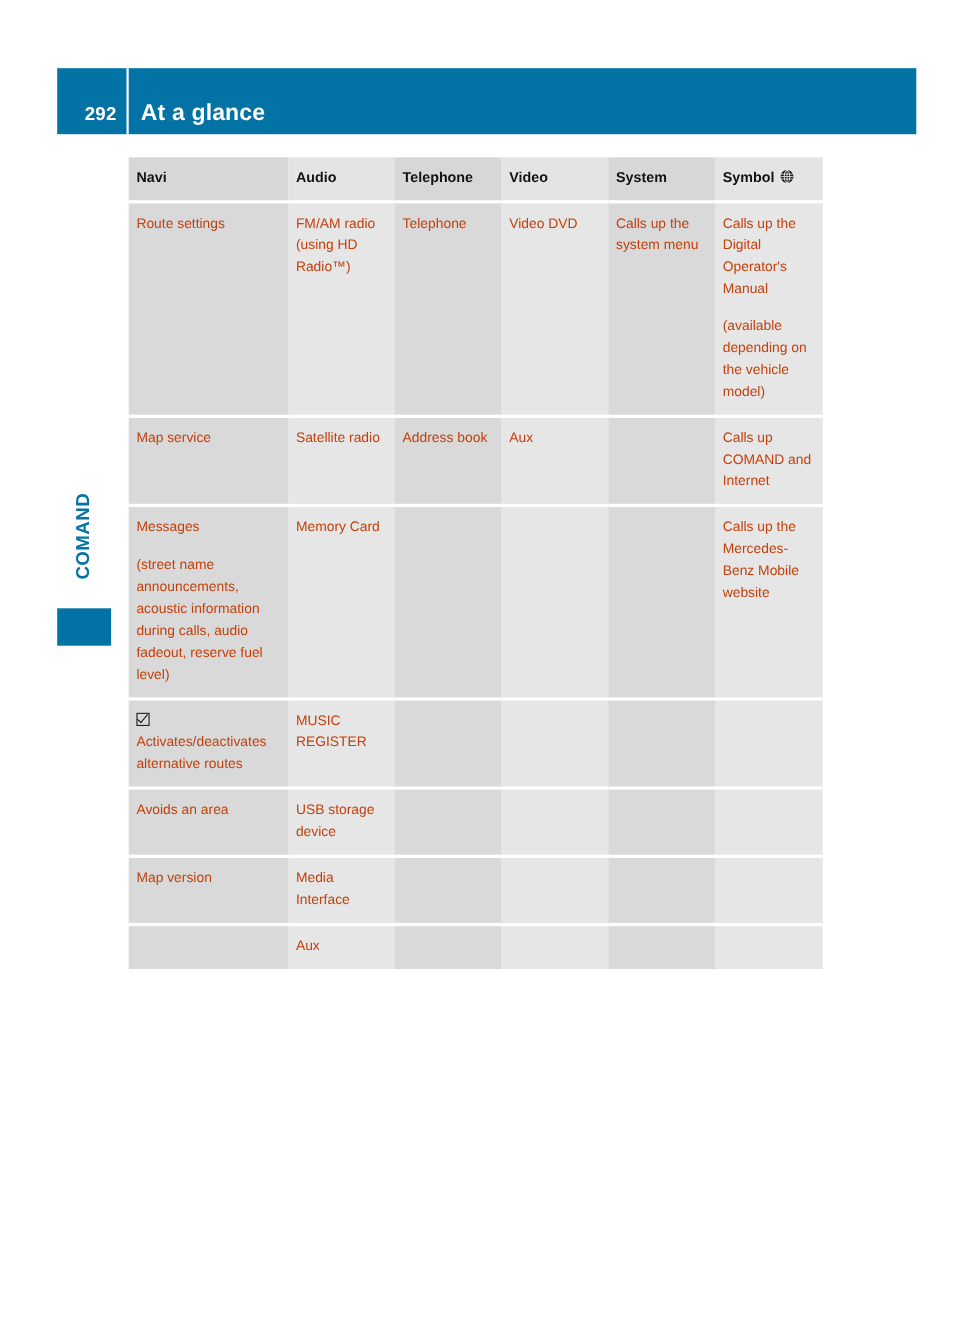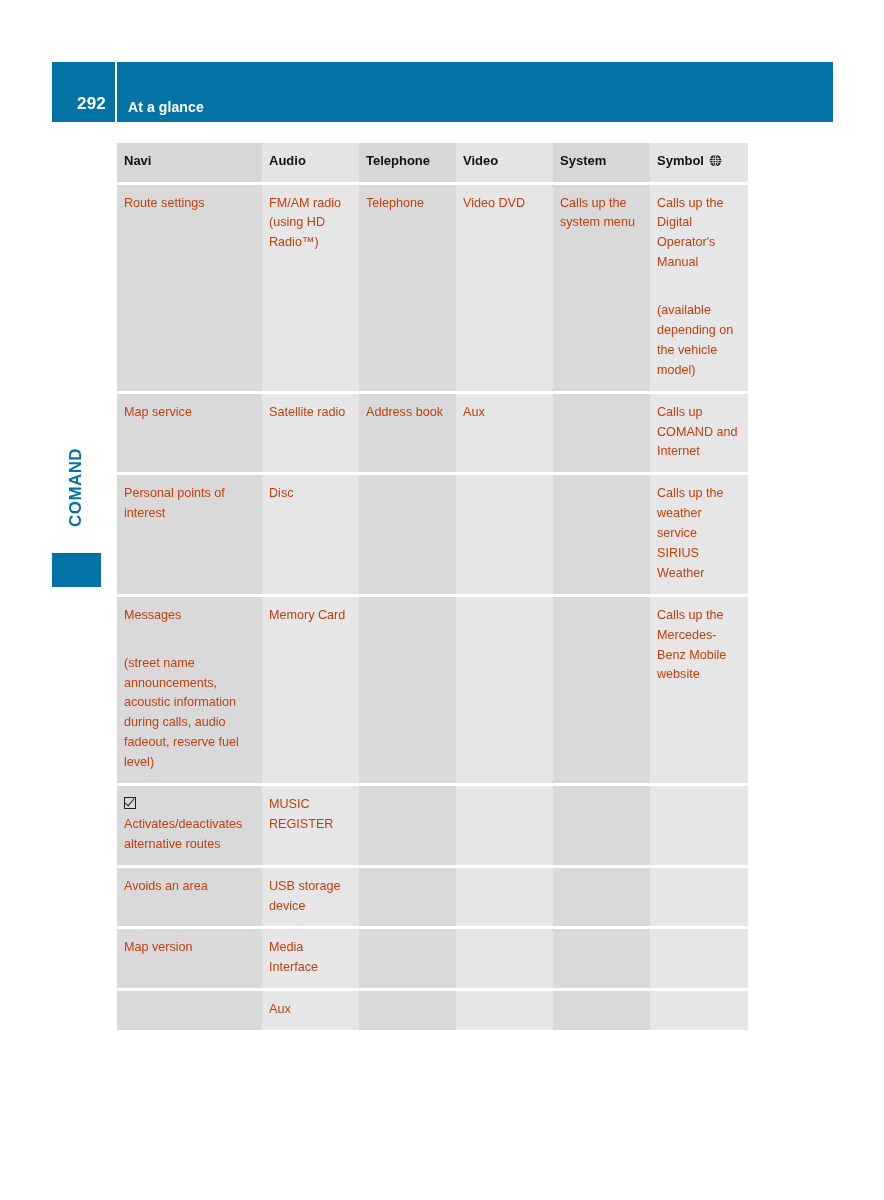--- a/index.html
+++ b/index.html
@@ -47,21 +47,21 @@
   .chapter-title-box {
     flex: 1;
     height: 100%;
     display: flex;
     align-items: flex-end;
     padding-bottom: 7px;
     padding-left: 11px;
   }
   .chapter-title {
     color: #ffffff;
-    font-size: 14px;
+    font-size: 21px;
     font-weight: bold;
     letter-spacing: 0.1px;
   }
 
   
   .side-tab-label {
     position: absolute;
     left: 52px;
     top: 430px;
     width: 48px;
@@ -137,21 +137,21 @@
 
   
   .menu-table th.odd, .menu-table td.odd  { background: #d9d9d9; }
   .menu-table th.even, .menu-table td.even { background: #e6e6e6; }
   .menu-table thead th.odd  { background: #d7d7d7; }
   .menu-table thead th.even { background: #e4e4e4; }
 
   .menu-table tbody tr:last-child td { border-bottom: none; }
 
   .cell-para { margin: 0; }
-  .cell-para + .cell-para { margin-top: 28px; }
+  .cell-para + .cell-para { margin-top: 14px; }
 
   
   .globe-icon {
     display: inline-block;
     vertical-align: -2px;
     margin-left: 5px;
   }
   
   .checkbox-glyph {
     display: inline-block;
@@ -257,34 +257,20 @@
           <td class="even">
             <p class="cell-para">Aux</p>
           </td>
           <td class="odd"></td>
           <td class="even">
             <p class="cell-para">Calls up COMAND and Internet</p>
           </td>
         </tr>
         <tr>
           <td class="odd">
-            <p class="cell-para">Personal points of interest</p>
-          </td>
-          <td class="even">
-            <p class="cell-para">Disc</p>
-          </td>
-          <td class="odd"></td>
-          <td class="even"></td>
-          <td class="odd"></td>
-          <td class="even">
-            <p class="cell-para">Calls up the weather service SIRIUS Weather</p>
-          </td>
-        </tr>
-        <tr>
-          <td class="odd">
             <p class="cell-para">Messages</p>
             <p class="cell-para">(street name announcements, acoustic information during calls, audio fadeout, reserve fuel level)</p>
           </td>
           <td class="even">
             <p class="cell-para">Memory Card</p>
           </td>
           <td class="odd"></td>
           <td class="even"></td>
           <td class="odd"></td>
           <td class="even">

